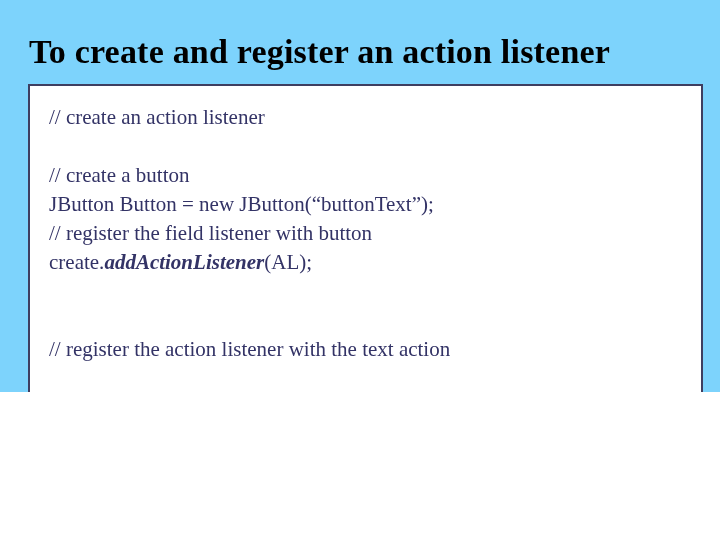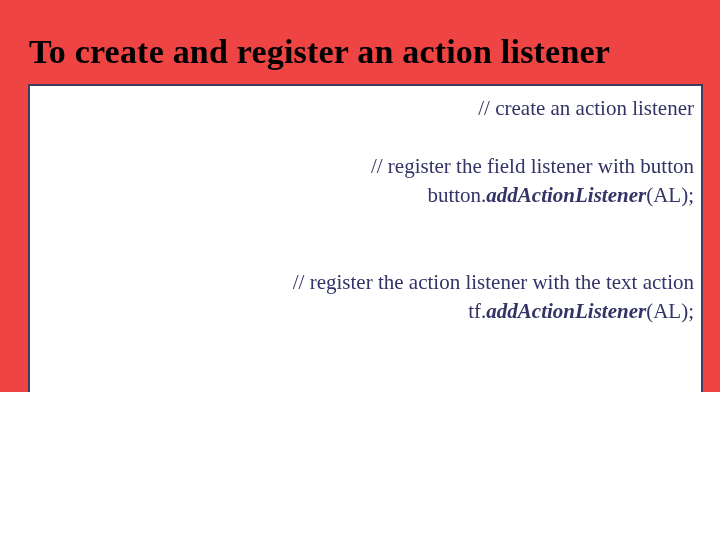--- a/index.html
+++ b/index.html
@@ -4,21 +4,21 @@
 <style>
   html, body {
     margin: 0;
     padding: 0;
     background: #ffffff;
   }
   .slide {
     position: relative;
     width: 720px;
     height: 392px;
-    background: #ef4444;
+    background: #7dd3fc;
     overflow: hidden;
     font-family: "Liberation Serif", serif;
   }
   .slide-title {
     position: absolute;
     left: 29px;
     top: 32px;
     width: 685px;
     font-family: "Liberation Serif", serif;
     font-size: 34px;
@@ -33,21 +33,21 @@
     left: 28px;
     top: 84px;
     width: 675px;
     height: 378px;
     box-sizing: border-box;
     border: 2px solid #3e3e60;
     background: #ffffff;
     padding: 1px 0 0 3px;
     overflow: hidden;
   }
-  .code-block { margin: 7px; text-align: right; }
+  .code-block { margin: 16px; }
   .code-block.gap-1 { margin-top: 29px; }
   .code-block.gap-2 { margin-top: 58px; }
   .code-line {
     font-family: "Liberation Serif", serif;
     font-size: 21px;
     line-height: 29px;
     color: #333366;
     white-space: nowrap;
   }
   .code-line .b { font-weight: bold; font-style: italic; }
@@ -62,31 +62,34 @@
   <div class="code-box">
 
     <div class="code-block">
       <div class="code-line">
         <span>// create an action listener</span>
       </div>
     </div>
 
     <div class="code-block gap-1">
       <div class="code-line">
+        <span>// create a button</span>
+      </div>
+      <div class="code-line">
+        <span>JButton Button = new JButton(“buttonText”);</span>
+      </div>
+      <div class="code-line">
         <span>// register the field listener with button</span>
       </div>
       <div class="code-line">
-        <span>button.</span><span class="b">addActionListener</span><span>(AL);</span>
+        <span>create.</span><span class="b">addActionListener</span><span>(AL);</span>
       </div>
     </div>
 
     <div class="code-block gap-2">
       <div class="code-line">
         <span>// register the action listener with the text action</span>
-      </div>
-      <div class="code-line">
-        <span>tf.</span><span class="b">addActionListener</span><span>(AL);</span>
       </div>
     </div>
 
   </div>
 
 </div>
 
 </body></html>

